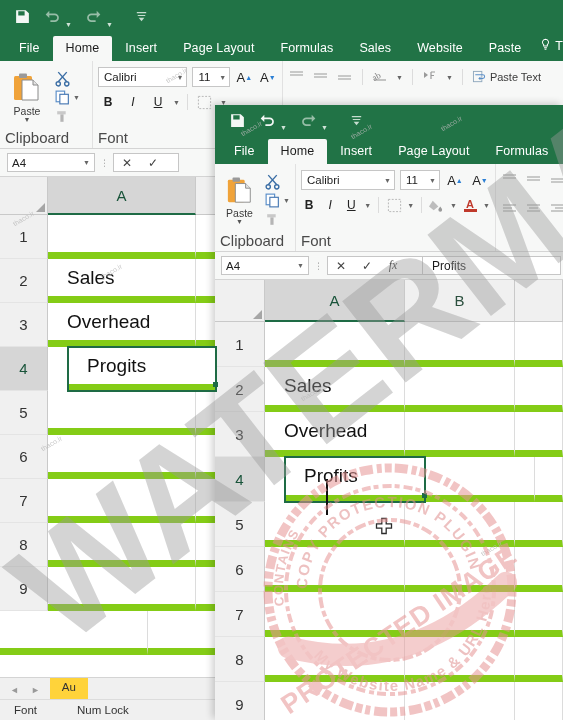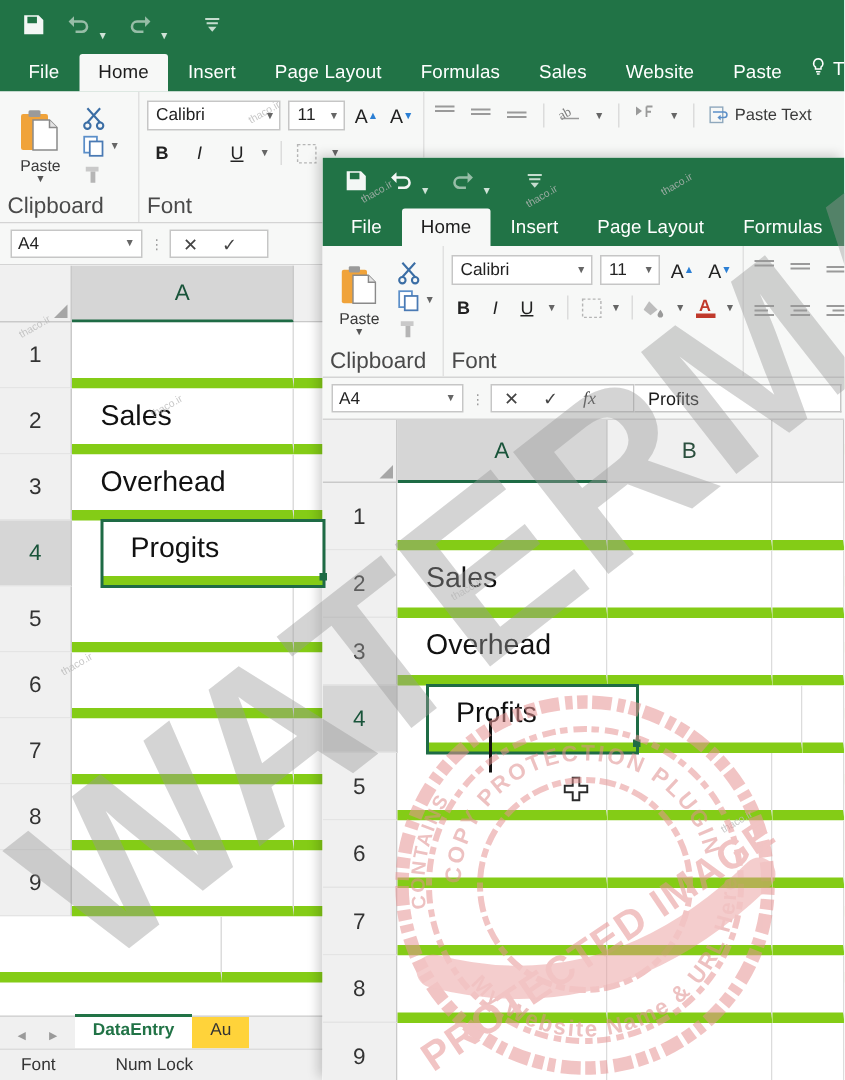--- a/index.html
+++ b/index.html
@@ -365,21 +365,20 @@
       <div class="cell" style="width:148px;"></div>
       <div class="cell" style="flex:1;"></div>
     </div>
   </div>
 
   <div class="sheetbar" style="position:absolute; bottom:21px; left:0; width:563px;">
     <div class="navarrows">
       <span>◄</span>
       <span>►</span>
     </div>
-    <div class="stab active">DataEntry</div>
     <div class="stab yellow">Au</div>
   </div>
 
   <div class="statusbar" style="position:absolute; bottom:0; left:0; width:563px;">
     <span>Font</span>
     <span style="padding-left:40px;">Num Lock</span>
   </div>
 </div>
 
 <div class="xl-window" id="win-front" style="left:215px; top:105px; width:348px; height:615px; box-shadow:-3px -2px 7px rgba(0,0,0,.18);">

